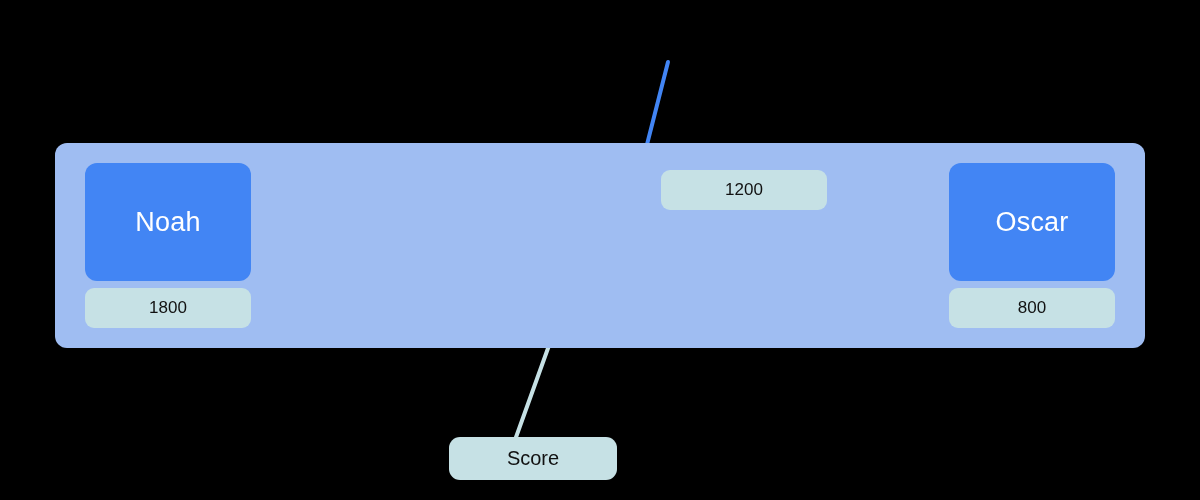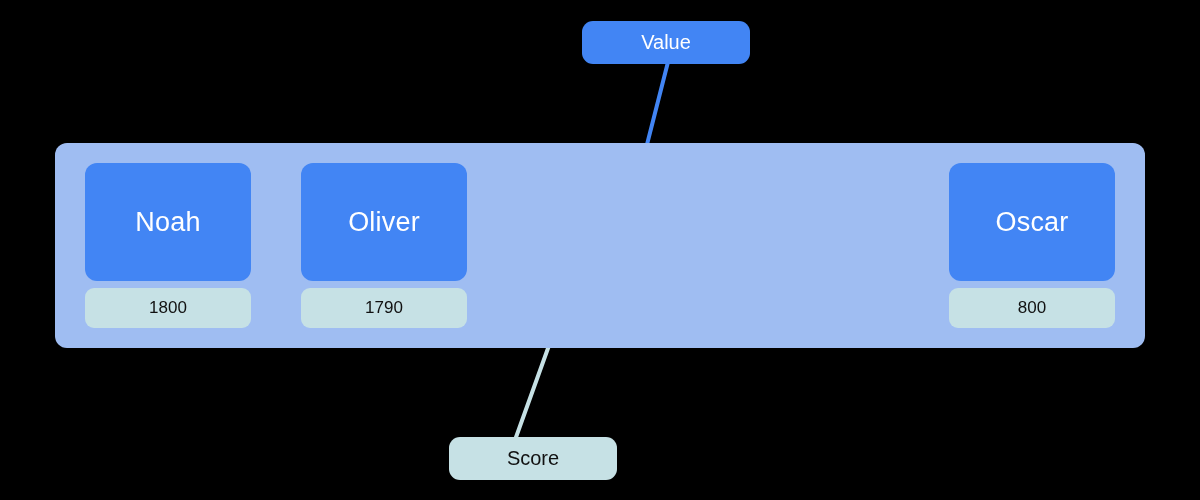--- a/index.html
+++ b/index.html
@@ -127,49 +127,41 @@
 </head>
 <body>
 
 <div id="stage">
 
   <svg id="connectors" viewBox="0 0 1200 500" width="1200" height="500">
     <line x1="668" y1="62" x2="640" y2="172" stroke="#4285F4" stroke-width="4" stroke-linecap="round"></line>
     <line x1="556" y1="326" x2="515" y2="440" stroke="#C6E1E5" stroke-width="4" stroke-linecap="round"></line>
   </svg>
 
-  <div class="callout" id="callout-value">
-    <span>Value</span>
-  </div>
 
   <div id="chart-container">
     <div id="cards-row">
 
       <div class="card-group">
         <div class="name-box">
           <span>Noah</span>
         </div>
         <div class="value-box">
           <span>1800</span>
         </div>
       </div>
 
-      <div class="card-group">
-        <div class="name-box">
-          <span>Oliver</span>
-        </div>
-        <div class="value-box">
-          <span>1790</span>
-        </div>
-      </div>
 
       <div class="card-group">
       </div>
 
       <div class="card-group">
+        <div class="value-box">
+          <span>1200</span>
+        </div>
       </div>
 
       <div class="card-group">
         <div class="name-box">
           <span>Oscar</span>
         </div>
         <div class="value-box">
           <span>800</span>
         </div>
       </div>

